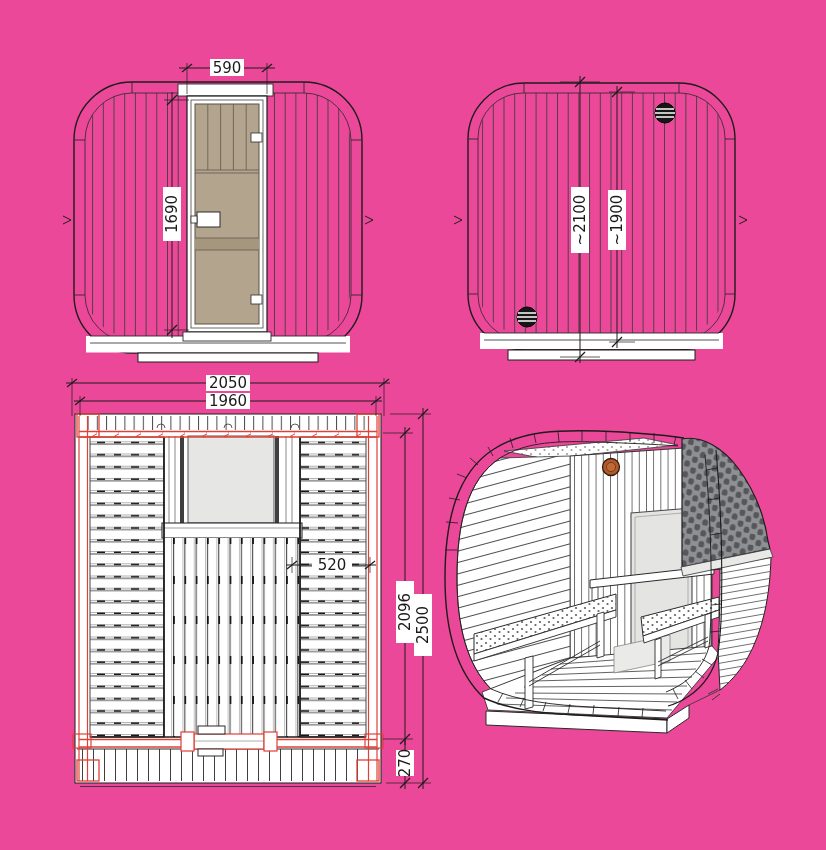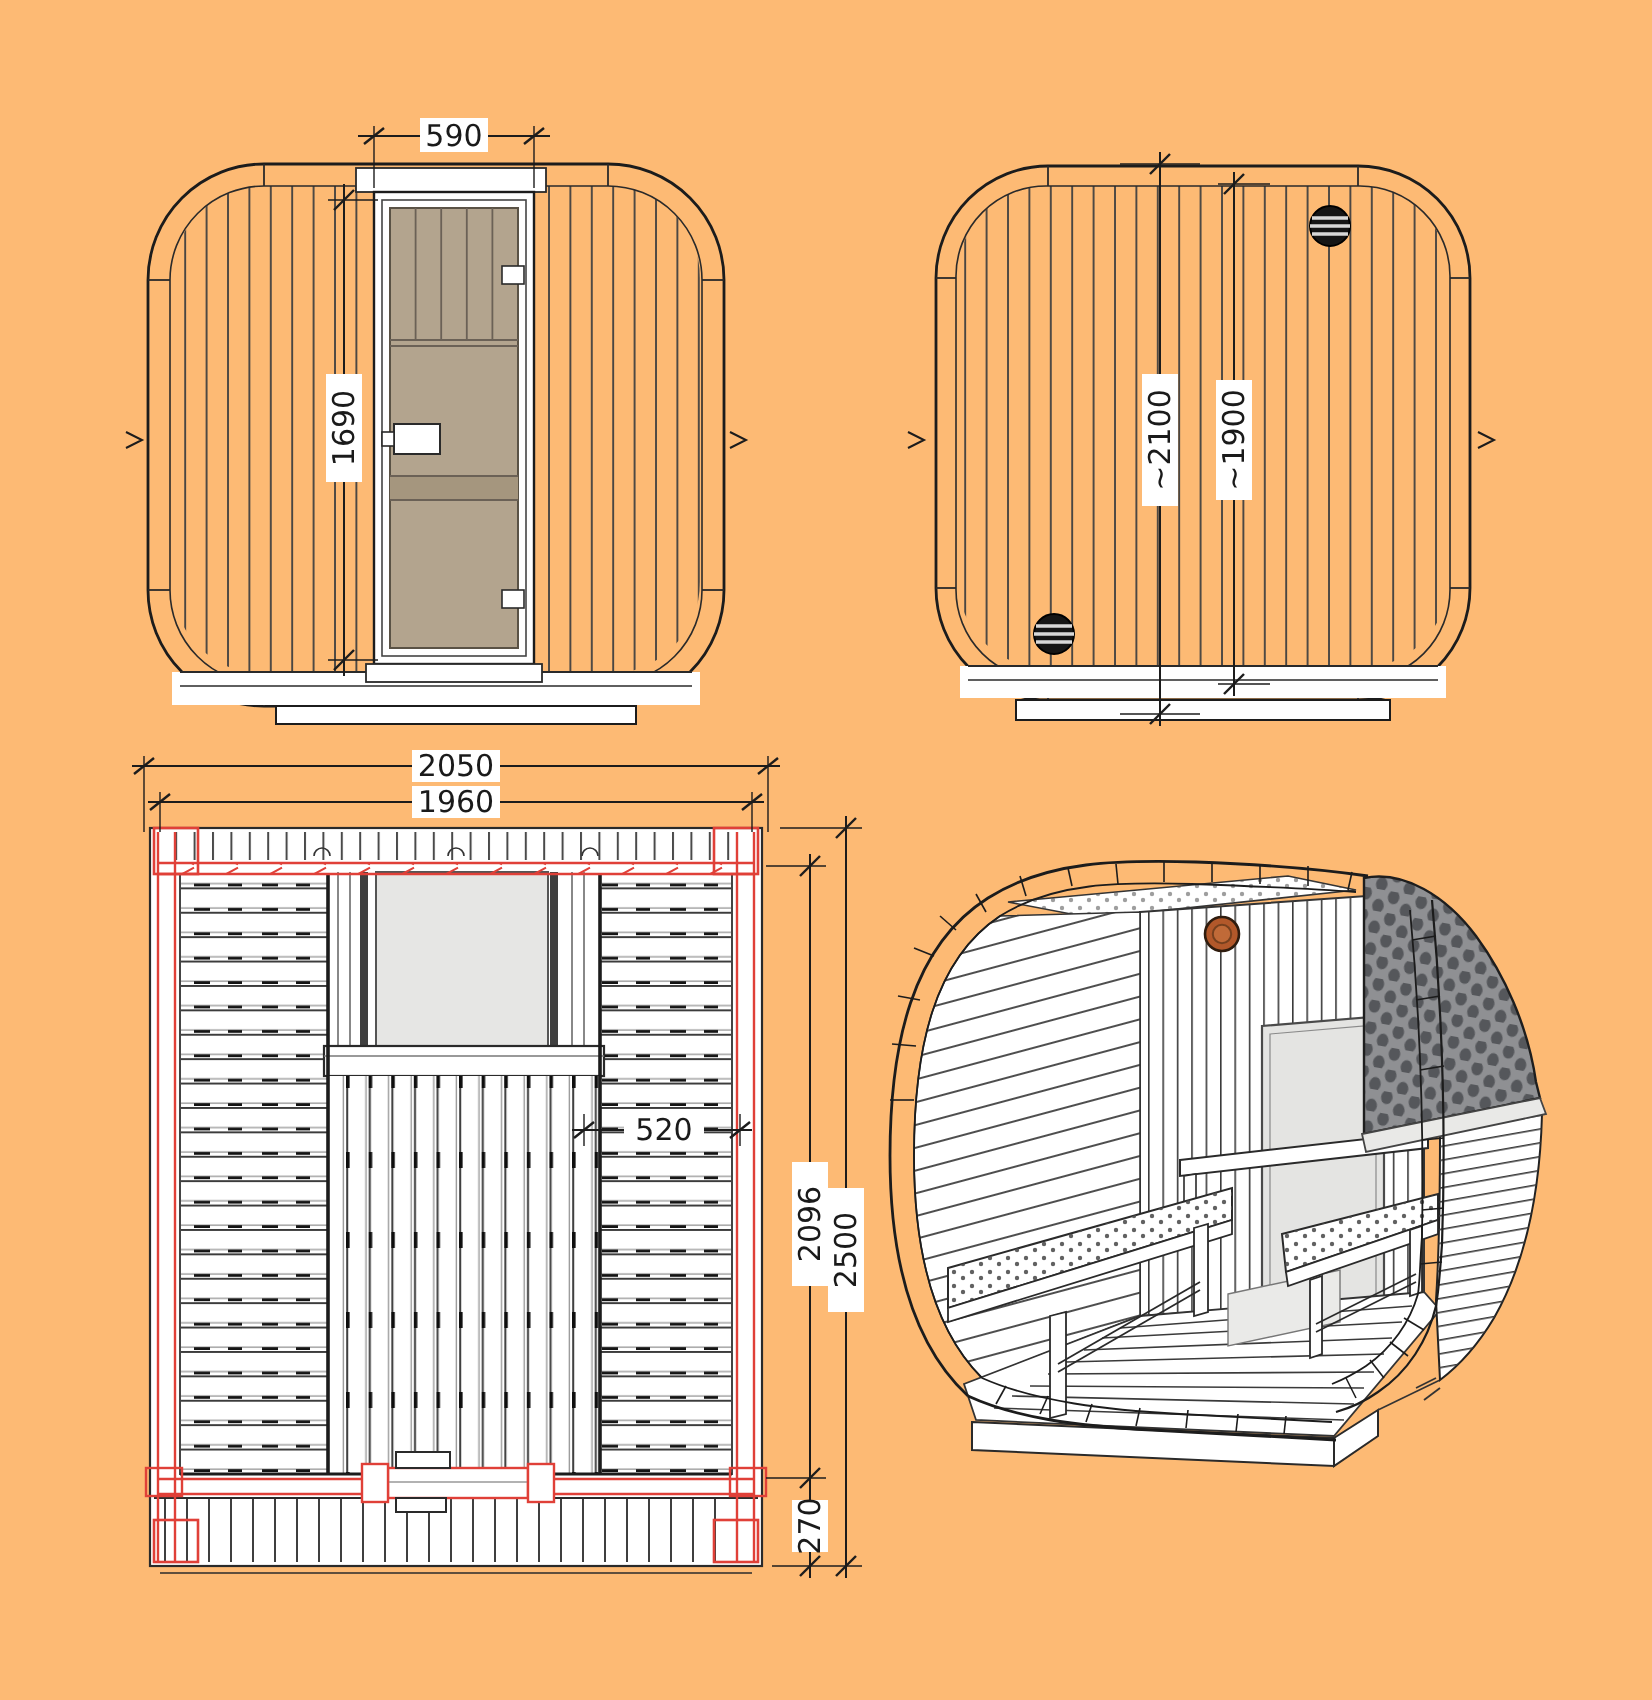--- a/index.html
+++ b/index.html
@@ -1,16 +1,16 @@
 <!DOCTYPE html>
 <html><head>
 <meta charset="utf-8">
 <style>
   html,body{margin:0;padding:0;background:#fff;}
-  #canvas{position:relative;width:826px;height:850px;background:#fdba74;
+  #canvas{position:relative;width:826px;height:850px;background:#ec4899;
           font-family:"DejaVu Sans",sans-serif;overflow:hidden;}
   .view{position:absolute;}
   svg text{font-family:"DejaVu Sans",sans-serif;fill:#1a1a1a;}
   .dim{font-size:15px;}
 </style>
 </head>
 <body>
 
 <svg width="0" height="0" style="position:absolute" aria-hidden="true">
 <defs>

